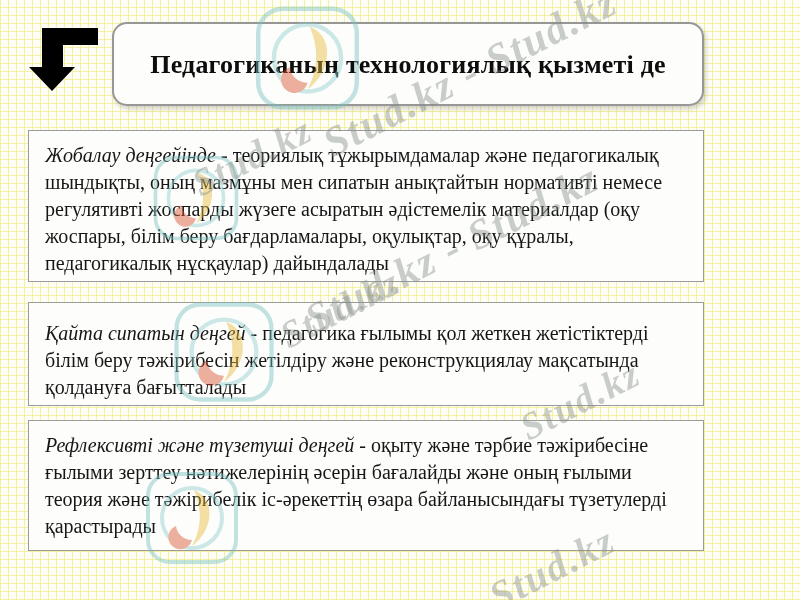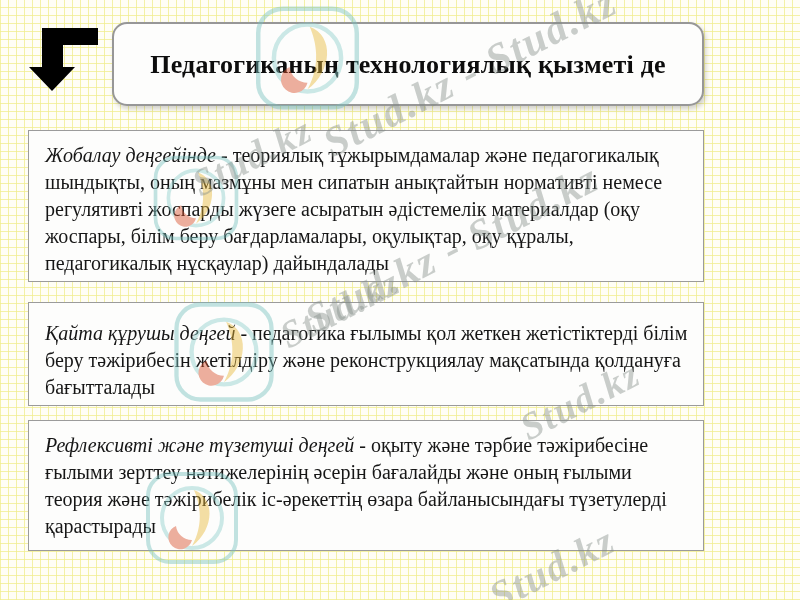--- a/index.html
+++ b/index.html
@@ -67,21 +67,21 @@
 
   <div class="title-box">
     <div class="title-line">Педагогиканың технологиялық қызметі де</div>
   </div>
 
   <div class="level-box box1">
     <p><span class="lead">Жобалау деңгейінде</span><span> - </span><span>теориялық тұжырымдамалар және педагогикалық шындықты, оның мазмұны мен сипатын анықтайтын нормативті немесе регулятивті жоспарды жүзеге асыратын әдістемелік материалдар (оқу жоспары, білім беру бағдарламалары, оқулықтар, оқу құралы, педагогикалық нұсқаулар) дайындалады</span></p>
   </div>
 
   <div class="level-box box2">
-    <p><span class="lead">Қайта құрушы деңгей</span><span> - </span><span>педагогика ғылымы қол жеткен жетістіктерді білім беру тәжірибесін жетілдіру және реконструкциялау мақсатында қолдануға бағытталады</span></p>
+    <p><span class="lead">Қайта сипатын деңгей</span><span> - </span><span>педагогика ғылымы қол жеткен жетістіктерді білім беру тәжірибесін жетілдіру және реконструкциялау мақсатында қолдануға бағытталады</span></p>
   </div>
 
   <div class="level-box box3">
     <p><span class="lead">Рефлексивті және түзетуші деңгей</span><span> - </span><span>оқыту және тәрбие тәжірибесіне ғылыми зерттеу нәтижелерінің әсерін бағалайды және оның ғылыми теория және тәжірибелік іс-әрекеттің өзара байланысындағы түзетулерді қарастырады</span></p>
   </div>
 
   <div class="wm-layer">
     <svg class="logo lg1" viewBox="0 0 100 100" aria-hidden="true">
       <rect x="6" y="6" width="88" height="88" rx="22" fill="none" stroke="#79c3c0" stroke-width="4"></rect>
       <circle cx="50" cy="50" r="30" fill="none" stroke="#8fd0cc" stroke-width="4"></circle>

